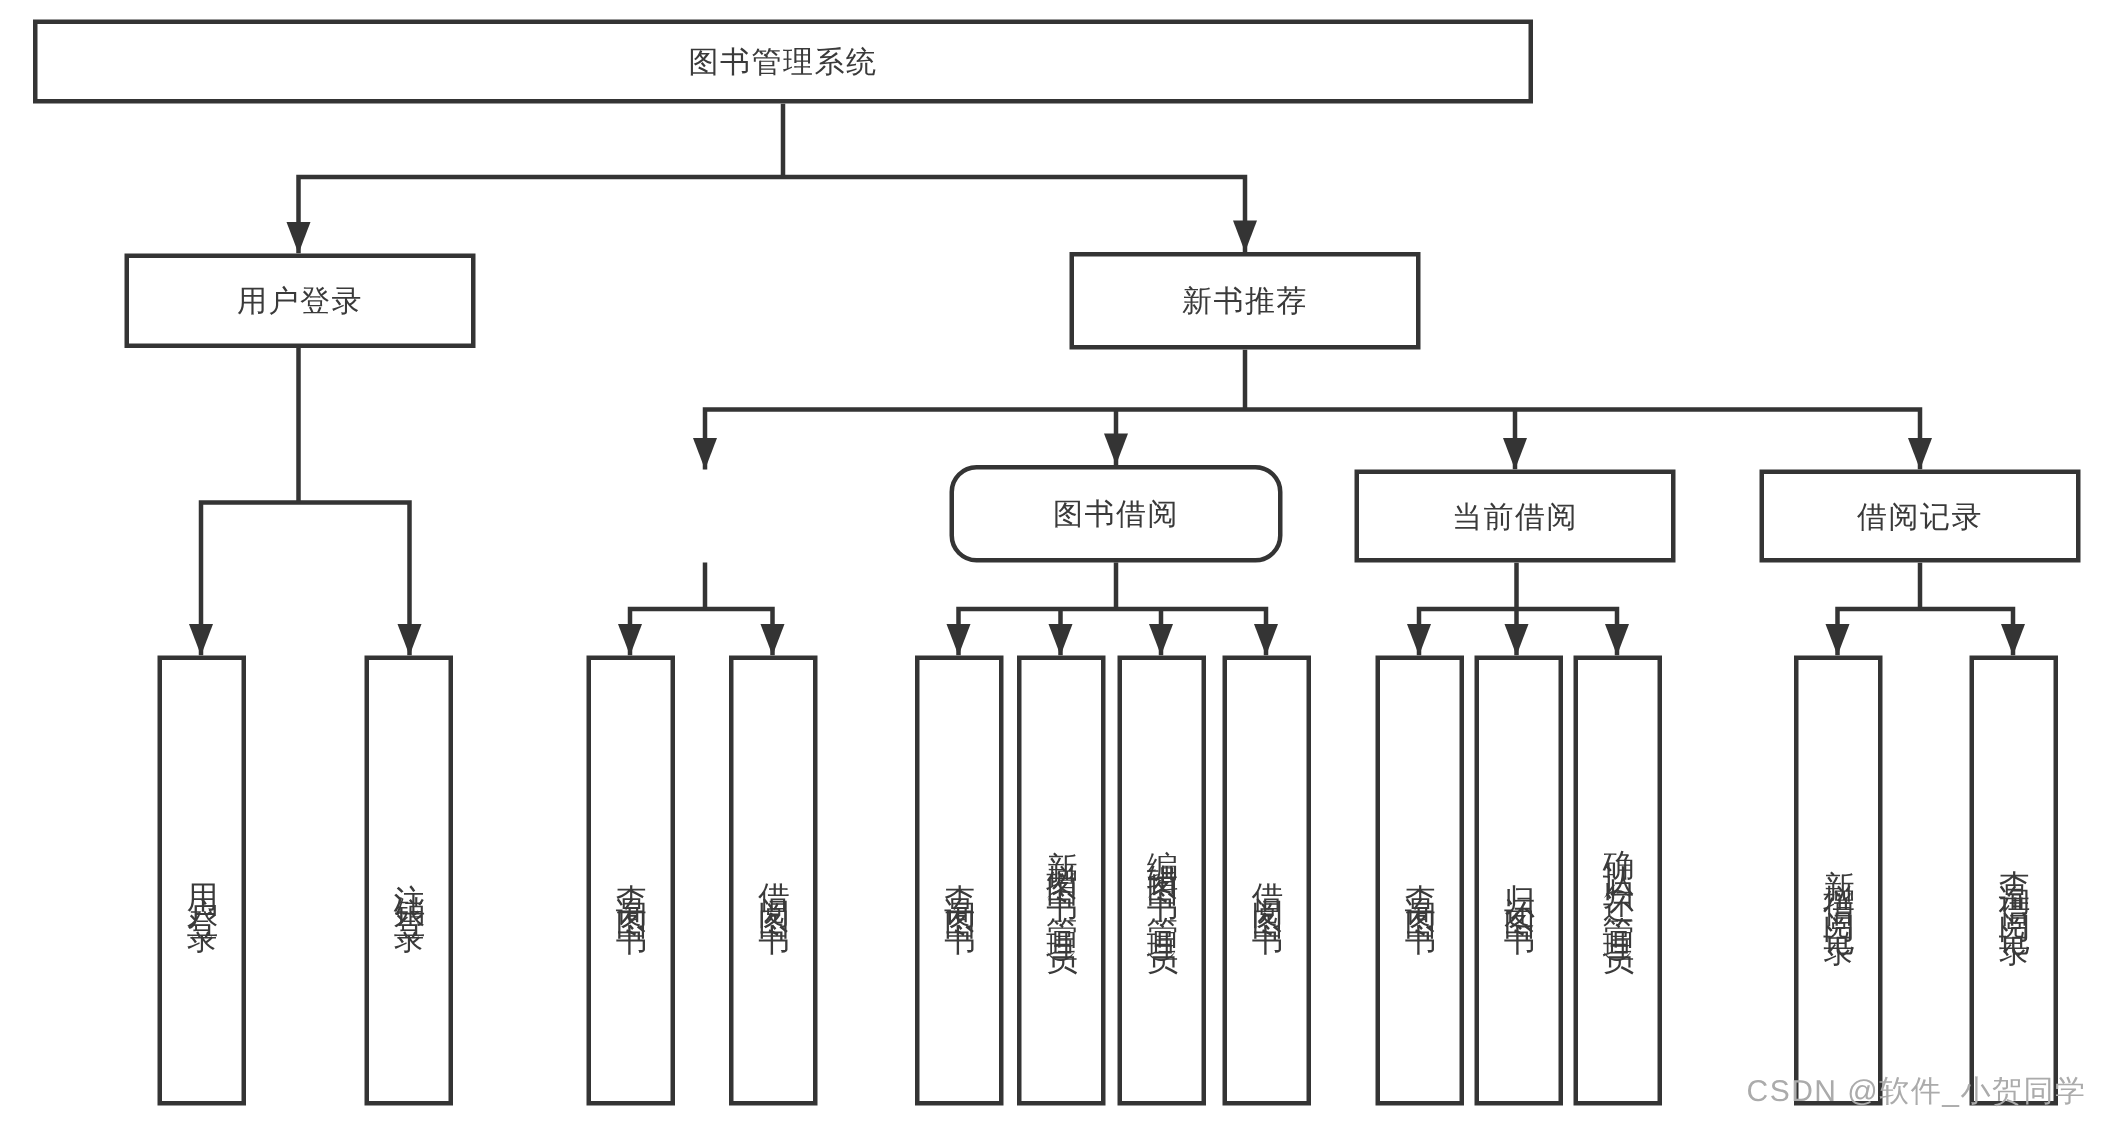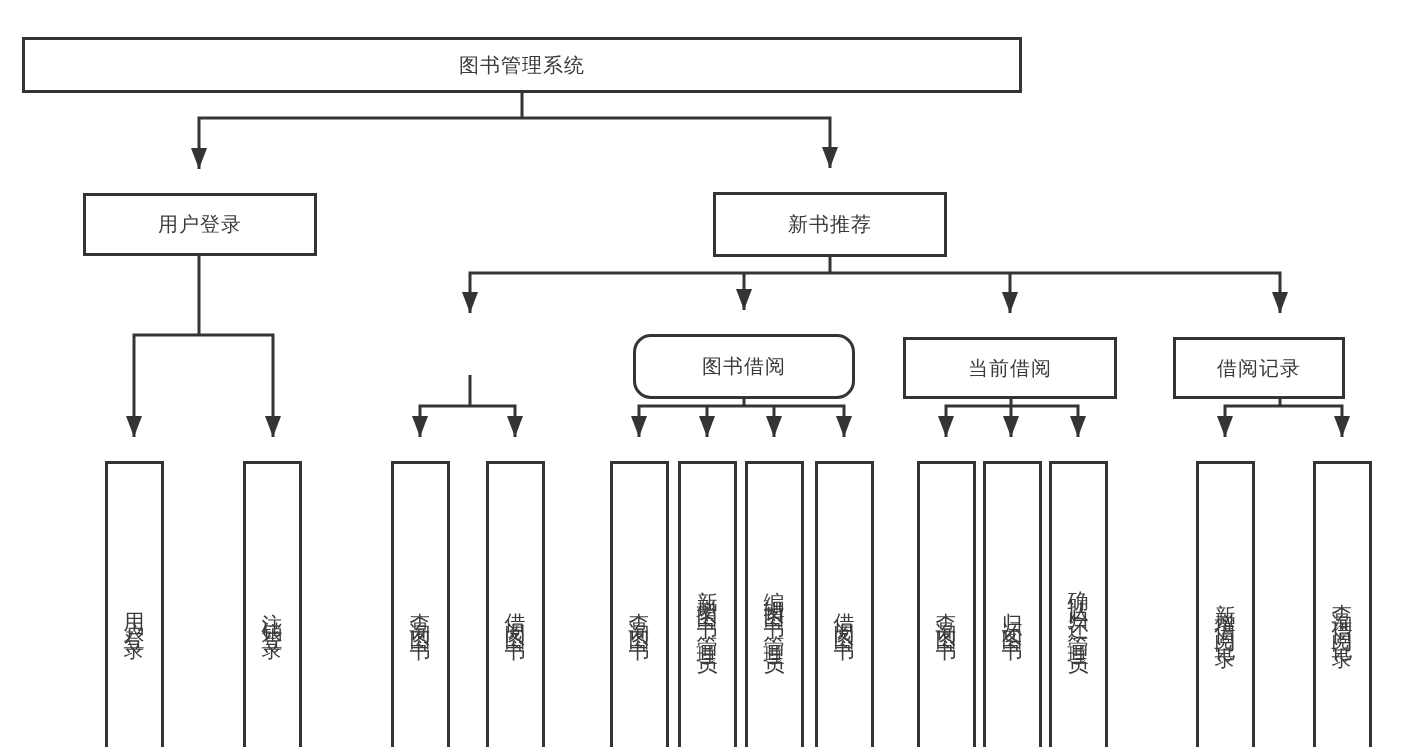--- a/index.html
+++ b/index.html
@@ -4,37 +4,37 @@
 <style>
   html,body{margin:0;padding:0;}
   body{
     width:1405px;height:747px;position:relative;background:#ffffff;
     font-family:"Liberation Sans","DejaVu Sans",sans-serif;overflow:hidden;
   }
   #stage{position:absolute;left:0;top:0;width:1405px;height:747px;}
   svg.connectors{position:absolute;left:0;top:0;}
   .box{
     position:absolute;box-sizing:border-box;border:3px solid #343434;background:#fff;
-    display:flex;align-items:center;justify-content:center;color:#3a3a3a;z-index:2;margin-top:24px;
+    display:flex;align-items:center;justify-content:center;color:#3a3a3a;z-index:2;
   }
   .h{font-size:20px;letter-spacing:1px;white-space:nowrap;}
   .v{
     writing-mode:vertical-rl;font-size:21px;line-height:1;letter-spacing:9px;
     padding-top:6px;justify-content:center;
   }
   
   .n-root{left:22px;top:13px;width:1000px;height:56px;}
   
   .n-login{left:83px;top:169px;width:234px;height:63px;}
   .n-mgmt{left:713px;top:168px;width:234px;height:65px;}
   
   .n-newbook{left:363px;top:313px;width:215px;height:62px;}
   .n-borrow{left:633px;top:310px;width:222px;height:65px;border-radius:18px;}
   .n-current{left:903px;top:313px;width:214px;height:62px;text-align:right;}
-  .n-records{left:1173px;top:313px;width:172px;height:62px;}
+  .n-records{left:1173px;top:313px;width:214px;height:62px;}
   
   .leaf{top:437px;width:59px;height:300px;}
   .l1{left:105px;}  .l2{left:243px;}  .l3{left:391px;}  .l4{left:486px;}
   .l5{left:610px;}  .l6{left:678px;}  .l7{left:745px;}  .l8{left:815px;}
   .l9{left:917px;}  .l10{left:983px;} .l11{left:1049px;}
   .l12{left:1196px;}.l13{left:1313px;}
   .watermark{
     position:absolute;right:14px;bottom:6px;font-size:20px;color:#ababab;
     z-index:5;letter-spacing:1px;white-space:nowrap;
   }
@@ -107,13 +107,14 @@
   <div class="box v leaf l7">编辑图书（管理员）</div>
   <div class="box v leaf l8">借阅图书</div>
 
   <div class="box v leaf l9">查询图书</div>
   <div class="box v leaf l10">归还图书</div>
   <div class="box v leaf l11">确认归还（管理员）</div>
 
   <div class="box v leaf l12">新增借阅记录</div>
   <div class="box v leaf l13">查询借阅记录</div>
 
+  <div class="watermark">CSDN @软件_小贺同学</div>
 </div>
 
 </body></html>

